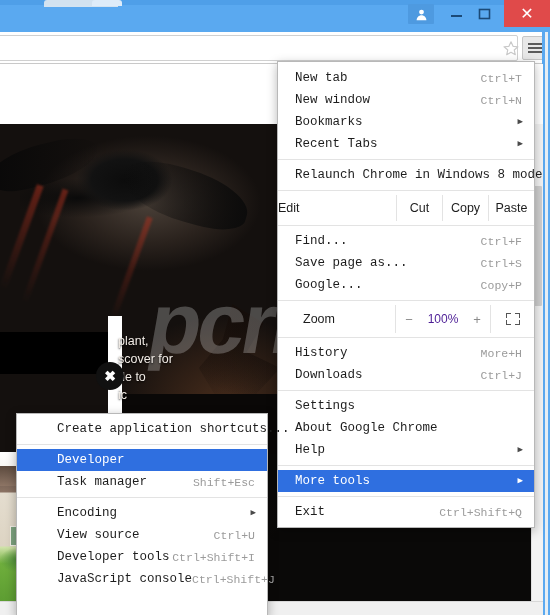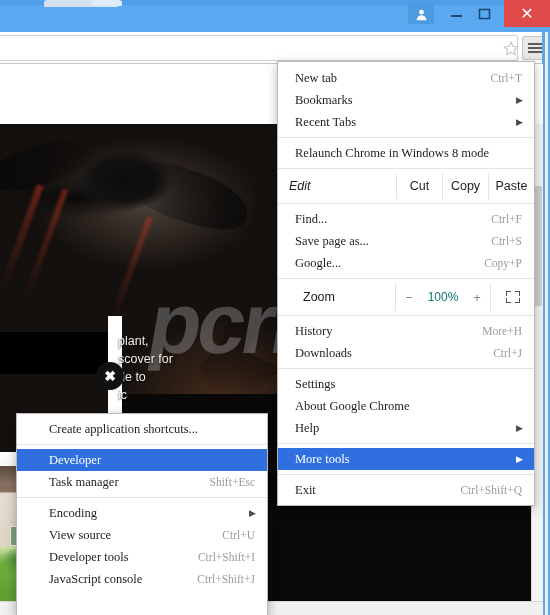--- a/index.html
+++ b/index.html
@@ -280,21 +280,21 @@
     z-index: 40;
   }
   .mi {
     position: relative;
     height: 22px;
     display: flex; align-items: center;
     padding: 0 10px 0 17px;
     font-size: 12.5px;
     color: #1d1d1d;
     white-space: nowrap;
-    font-family: Liberation Serif, serif;
+    font-family: Liberation Mono, monospace;
   }
   .mi .label { flex: 0 0 auto; }
   .mi .spacer { flex: 1 1 auto; }
   .mi .accel {
     color: #9b9b9b;
     font-size: 11.5px;
     padding-right: 2px;
   }
   .mi .arrow {
     color: #4a4a4a;
@@ -315,23 +315,22 @@
 
   
   .edit-row {
     display: flex; align-items: stretch;
     height: 26px;
     font-size: 12.5px;
     color: #1d1d1d;
   }
   .edit-label {
     display: flex; align-items: center;
-    padding-left: 11px;
+    padding-left: 0;
     flex: 1 1 auto;
-    font-style: italic;
   }
   .edit-btn {
     width: 46px;
     display: flex; align-items: center; justify-content: center;
     border-left: 1px solid #e3e3e3;
     color: #1d1d1d;
   }
 
   
   .zoom-row {
@@ -347,21 +346,21 @@
     flex: 1 1 auto;
   }
   .zoom-minus, .zoom-plus {
     width: 26px;
     display: flex; align-items: center; justify-content: center;
     color: #8a8a8a; font-size: 13px;
   }
   .zoom-val {
     width: 42px;
     display: flex; align-items: center; justify-content: center;
-    color: #0f766e; font-size: 12px;
+    color: #4c1d95; font-size: 12px;
   }
   .zoom-ctl-group {
     display: flex; align-items: center;
     border-left: 1px solid #e3e3e3;
   }
   .zoom-full {
     width: 44px;
     display: flex; align-items: center; justify-content: center;
     border-left: 1px solid #e3e3e3;
   }
@@ -382,21 +381,21 @@
   
   .submenu {
     position: absolute; left: 16px; top: 413px;
     width: 252px;
     background: #ffffff;
     border: 1px solid #b8b8b8;
     box-shadow: 0 3px 10px rgba(0,0,0,.30);
     padding: 4px 0 4px 0;
     z-index: 60;
   }
-  .submenu .mi { height: 22px; padding-left: 32px; }
+  .submenu .mi { height: 22px; padding-left: 40px; }
 </style>
 </head>
 <body>
 
 <div id="screen">
 
   <div class="titlebar">
     <div class="titlebar-strip"></div>
     <div class="partial-tab">
       <div class="partial-tab2"></div>
@@ -484,20 +483,25 @@
   </div>
 
   <div class="chrome-menu">
 
     <div class="mi">
       <span class="label">New tab</span>
       <span class="spacer"></span>
       <span class="accel">Ctrl+T</span>
     </div>
     <div class="mi">
+      <span class="label">New window</span>
+      <span class="spacer"></span>
+      <span class="accel">Ctrl+N</span>
+    </div>
+    <div class="mi">
       <span class="label">Bookmarks</span>
       <span class="spacer"></span>
       <span class="arrow">▶</span>
     </div>
     <div class="mi">
       <span class="label">Recent Tabs</span>
       <span class="spacer"></span>
       <span class="arrow">▶</span>
     </div>
 

